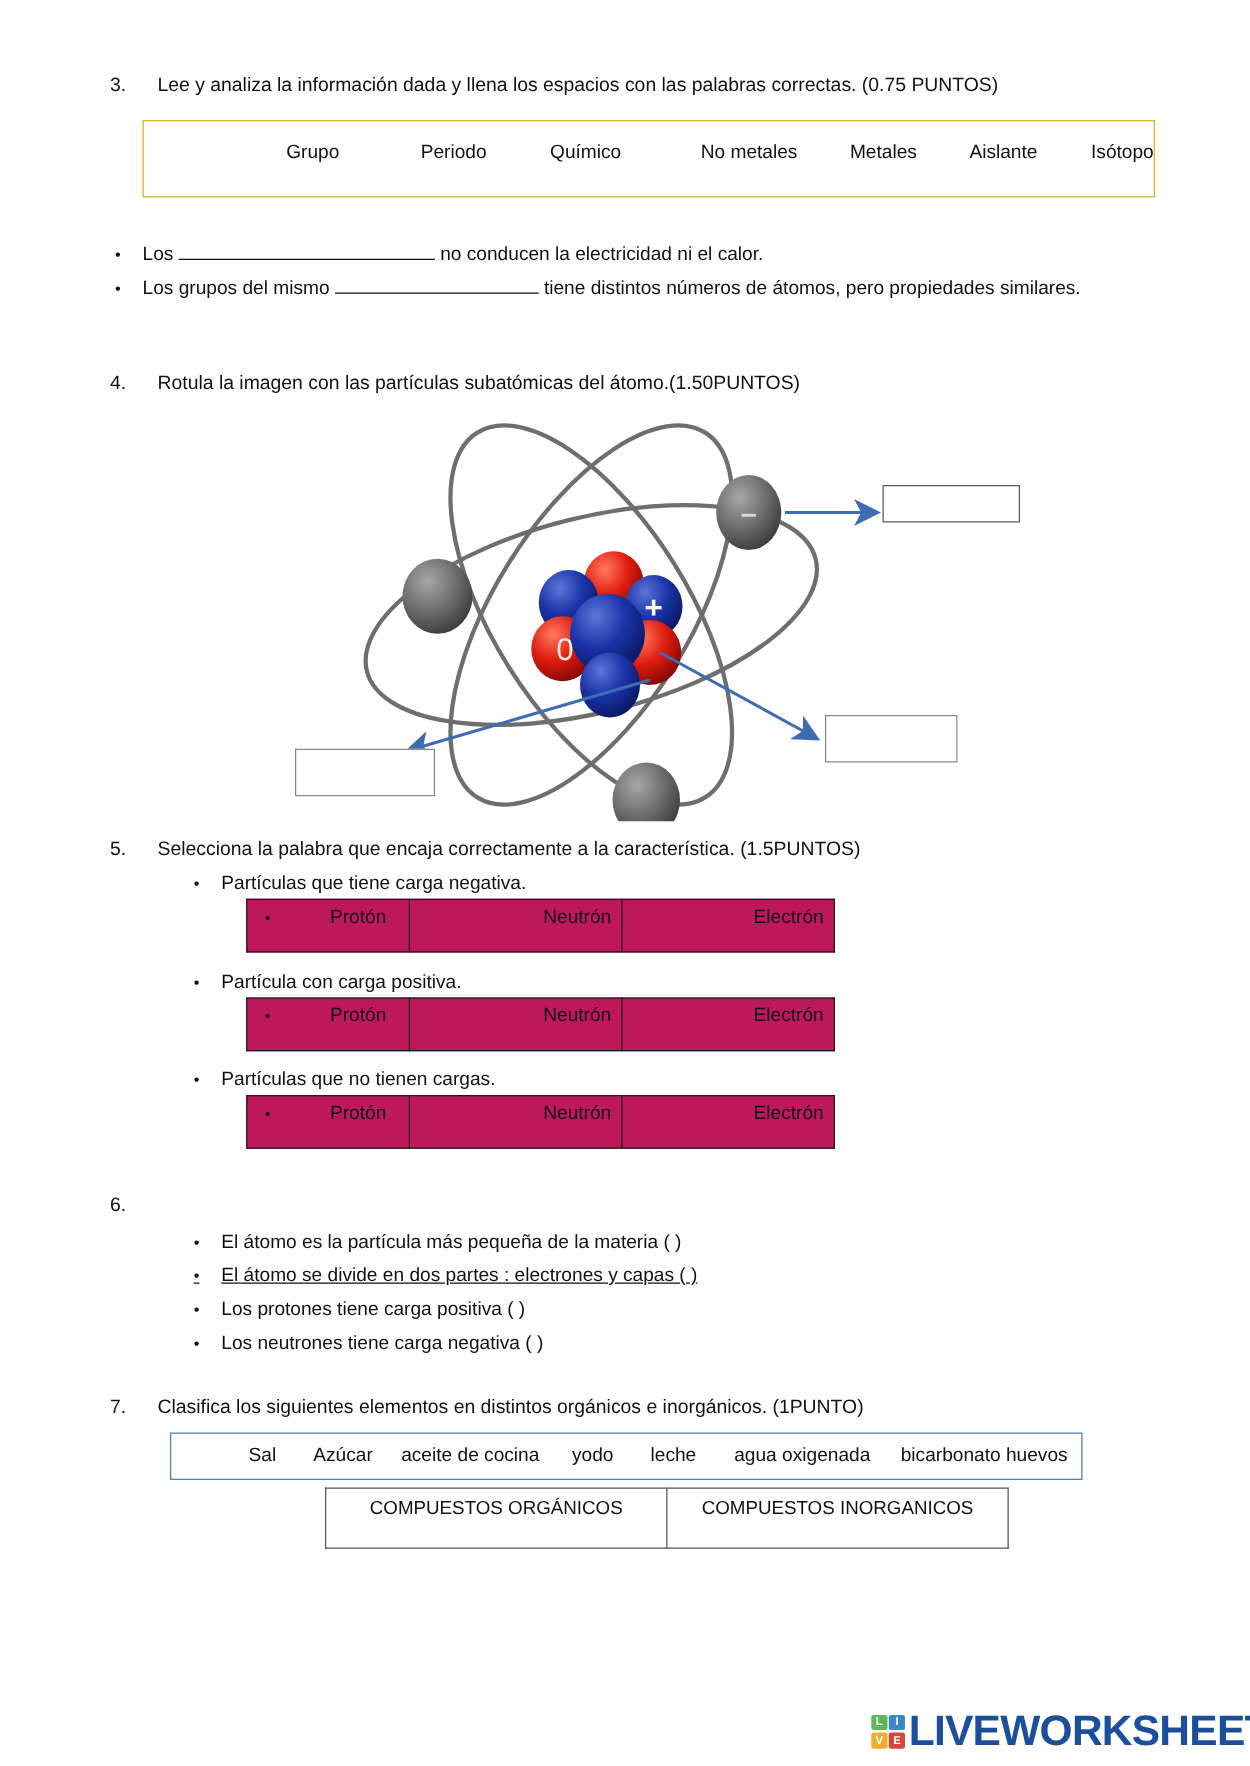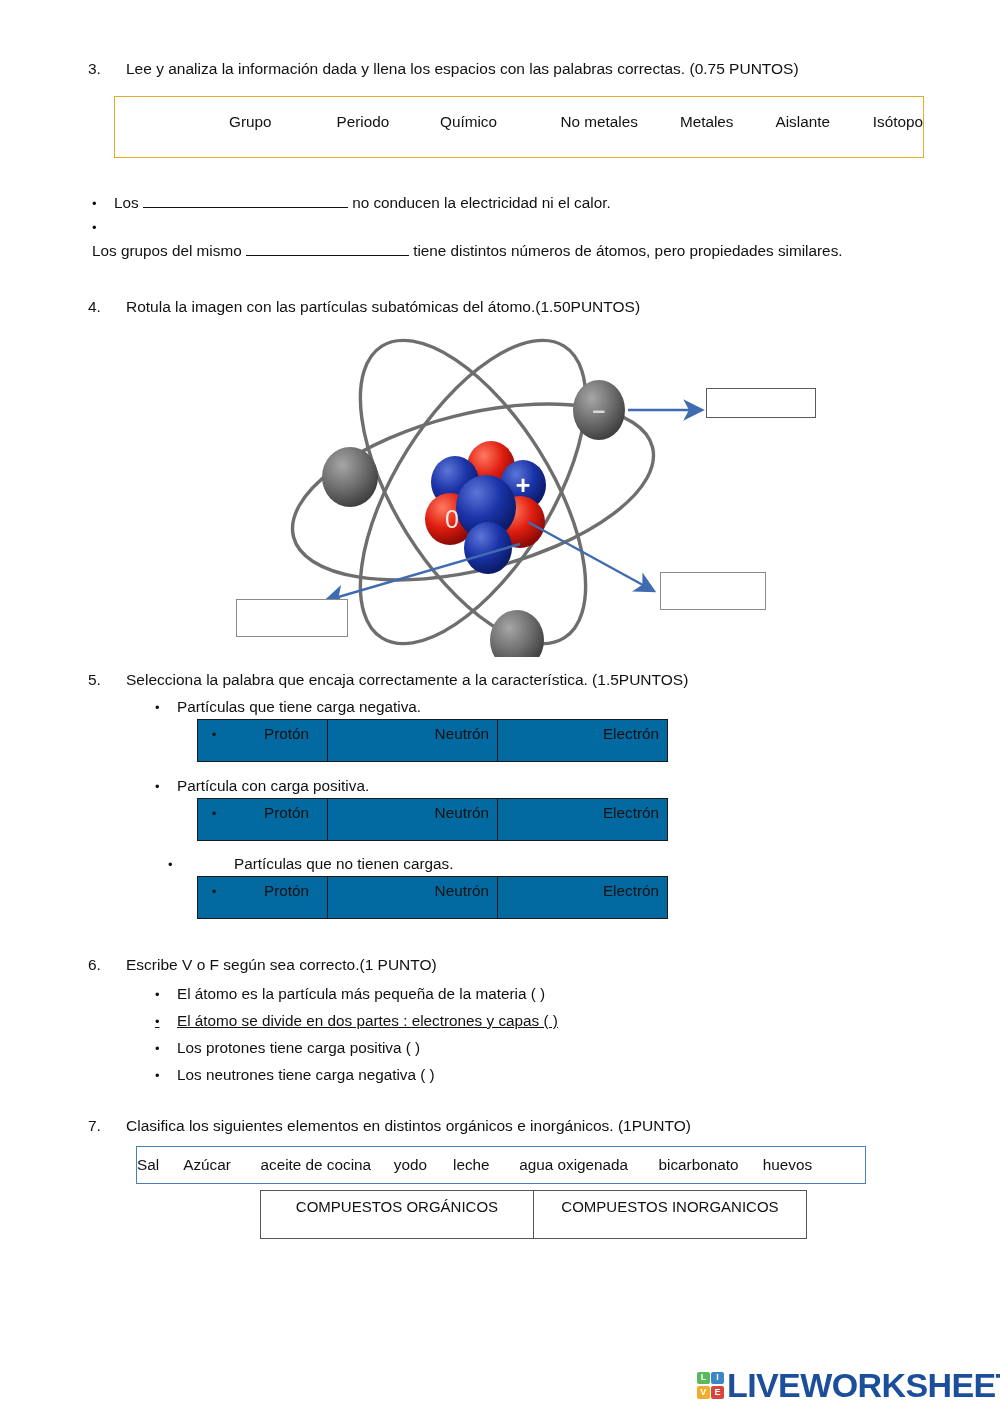--- a/index.html
+++ b/index.html
@@ -108,21 +108,21 @@
     border: 1.3px solid #9a9a9a;
     background: #ffffff;
     z-index: -1;
   }
 
   
   .opt-table {
     position: absolute;
     border-collapse: collapse;
     table-layout: fixed;
-    background: #0369a1;
+    background: #be185d;
   }
   .opt-table td {
     border: 1.3px solid #1a1a1a;
     height: 42px;
     vertical-align: top;
     padding: 4px 8px 0 8px;
     font-size: 15.3px;
     line-height: 20px;
     color: #111;
     text-align: right;
@@ -142,20 +142,22 @@
   .cell-label-first { display: inline-block; }
 
   
   .elements-box {
     position: absolute;
     box-sizing: border-box;
     border: 1.4px solid #4a7ebb;
     background: #ffffff;
     display: flex;
     align-items: center;
+    padding-left: 42px;
+    text-align: right;
   }
   .elements-inner {
     font-size: 15.3px;
     color: #111;
     white-space: nowrap;
   }
   .el-word { display: inline-block; }
 
   .class-table {
     position: absolute;
@@ -234,21 +236,21 @@
 
   <div class="bullet-row" style="left:92px; top:190px;">
     <span class="bullet-dot"></span>
     <span class="bullet-text">
       <span>Los</span>
       <span class="blank" style="width:205px; height:17px;"></span>
       <span>no conducen la electricidad ni el calor.</span>
     </span>
   </div>
 
-  <div class="bullet-row" style="left:92px; top:217px;flex-direction:column;">
+  <div class="bullet-row" style="left:92px; top:217px;">
     <span class="bullet-dot"></span>
     <span class="bullet-text">
       <span>Los grupos del mismo</span>
       <span class="blank" style="width:163px; height:17px;"></span>
       <span>tiene distintos números de átomos, pero propiedades similares.</span>
     </span>
   </div>
 
 
   <div class="question" style="left:88px; top:296px;">
@@ -343,39 +345,38 @@
         <tr>
       <td class="first" style="width:130px;">
         <span class="cell-bullet"></span><span class="cell-label-first">Protón</span>
       </td>
       <td style="width:170px;">Neutrón</td>
       <td style="width:170px;">Electrón</td>
     </tr>
   </tbody>
     </table>
 
-  <div class="bullet-row" style="left:168px; top:853px;gap:44px;">
+  <div class="bullet-row" style="left:155px; top:853px;">
     <span class="bullet-dot"></span>
     <span class="bullet-text">Partículas que no tienen cargas.</span>
   </div>
   <table class="opt-table" style="left:197px; top:876px; width:470px;">
     <tbody>
         <tr>
       <td class="first" style="width:130px;">
         <span class="cell-bullet"></span><span class="cell-label-first">Protón</span>
       </td>
       <td style="width:170px;">Neutrón</td>
       <td style="width:170px;">Electrón</td>
     </tr>
   </tbody>
     </table>
 
   <div class="question" style="left:88px; top:954px;">
     <div class="q-num">6.</div>
-    <div class="q-text">Escribe V o F según sea correcto.(1 PUNTO)</div>
   </div>
 
   <div class="bullet-row" style="left:155px; top:983px;">
     <span class="bullet-dot"></span>
     <span class="bullet-text">El átomo es la partícula más pequeña de la materia (      )</span>
   </div>
   <div class="bullet-row" style="left:155px; top:1010px;text-decoration:underline;">
     <span class="bullet-dot"></span>
     <span class="bullet-text">El átomo se divide en dos partes : electrones y capas (      )</span>
   </div>

